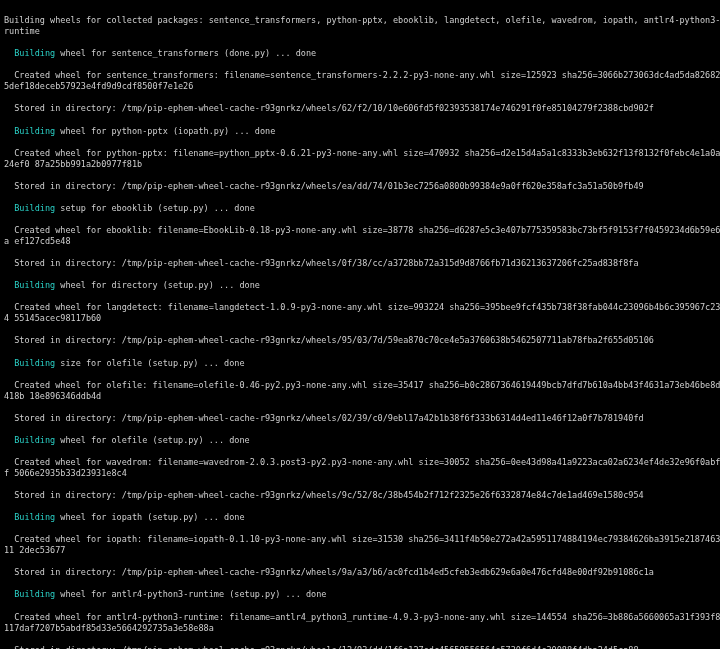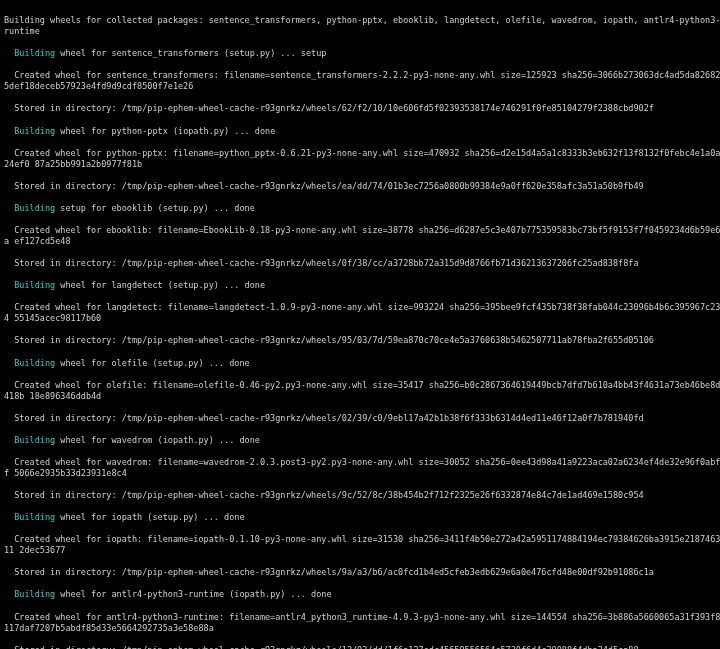--- a/index.html
+++ b/index.html
@@ -6,42 +6,42 @@
 #term{width:720px;padding:4px 4px 0 4px;white-space:pre-wrap;word-break:break-all}
 .ln{display:block}
 .white{color:#cfcfcf}
 .teal{color:#2ad1c7}
 </style>
 </head>
 <body>
 
 <div id="term">
 <span class="ln white">Building wheels for collected packages: sentence_transformers, python-pptx, ebooklib, langdetect, olefile, wavedrom, iopath, antlr4-python3-runtime</span>
-<span class="ln"><span class="teal">  Building</span><span class="white"> wheel for sentence_transformers (setup.py) ... setup</span></span>
+<span class="ln"><span class="teal">  Building</span><span class="white"> wheel for sentence_transformers (done.py) ... done</span></span>
 <span class="ln white">  Created wheel for sentence_transformers: filename=sentence_transformers-2.2.2-py3-none-any.whl size=125923 sha256=3066b273063dc4ad5da826825def18deceb57923e4fd9d9cdf8500f7e1e26</span>
 <span class="ln white">  Stored in directory: /tmp/pip-ephem-wheel-cache-r93gnrkz/wheels/62/f2/10/10e606fd5f02393538174e746291f0fe85104279f2388cbd902f</span>
 <span class="ln"><span class="teal">  Building</span><span class="white"> wheel for python-pptx (iopath.py) ... done</span></span>
 <span class="ln white">  Created wheel for python-pptx: filename=python_pptx-0.6.21-py3-none-any.whl size=470932 sha256=d2e15d4a5a1c8333b3eb632f13f8132f0febc4e1a0a24ef0 87a25bb991a2b0977f81b</span>
 <span class="ln white">  Stored in directory: /tmp/pip-ephem-wheel-cache-r93gnrkz/wheels/ea/dd/74/01b3ec7256a0800b99384e9a0ff620e358afc3a51a50b9fb49</span>
 <span class="ln"><span class="teal">  Building</span><span class="white"> setup for ebooklib (setup.py) ... done</span></span>
 <span class="ln white">  Created wheel for ebooklib: filename=EbookLib-0.18-py3-none-any.whl size=38778 sha256=d6287e5c3e407b775359583bc73bf5f9153f7f0459234d6b59e6a ef127cd5e48</span>
 <span class="ln white">  Stored in directory: /tmp/pip-ephem-wheel-cache-r93gnrkz/wheels/0f/38/cc/a3728bb72a315d9d8766fb71d36213637206fc25ad838f8fa</span>
-<span class="ln"><span class="teal">  Building</span><span class="white"> wheel for langdetect (setup.py) ... done</span></span>
+<span class="ln"><span class="teal">  Building</span><span class="white"> wheel for directory (setup.py) ... done</span></span>
 <span class="ln white">  Created wheel for langdetect: filename=langdetect-1.0.9-py3-none-any.whl size=993224 sha256=395bee9fcf435b738f38fab044c23096b4b6c395967c234 55145acec98117b60</span>
 <span class="ln white">  Stored in directory: /tmp/pip-ephem-wheel-cache-r93gnrkz/wheels/95/03/7d/59ea870c70ce4e5a3760638b5462507711ab78fba2f655d05106</span>
-<span class="ln"><span class="teal">  Building</span><span class="white"> wheel for olefile (setup.py) ... done</span></span>
+<span class="ln"><span class="teal">  Building</span><span class="white"> size for olefile (setup.py) ... done</span></span>
 <span class="ln white">  Created wheel for olefile: filename=olefile-0.46-py2.py3-none-any.whl size=35417 sha256=b0c2867364619449bcb7dfd7b610a4bb43f4631a73eb46be8d418b 18e896346ddb4d</span>
 <span class="ln white">  Stored in directory: /tmp/pip-ephem-wheel-cache-r93gnrkz/wheels/02/39/c0/9ebl17a42b1b38f6f333b6314d4ed11e46f12a0f7b781940fd</span>
-<span class="ln"><span class="teal">  Building</span><span class="white"> wheel for wavedrom (iopath.py) ... done</span></span>
+<span class="ln"><span class="teal">  Building</span><span class="white"> wheel for olefile (setup.py) ... done</span></span>
 <span class="ln white">  Created wheel for wavedrom: filename=wavedrom-2.0.3.post3-py2.py3-none-any.whl size=30052 sha256=0ee43d98a41a9223aca02a6234ef4de32e96f0abff 5066e2935b33d23931e8c4</span>
 <span class="ln white">  Stored in directory: /tmp/pip-ephem-wheel-cache-r93gnrkz/wheels/9c/52/8c/38b454b2f712f2325e26f6332874e84c7de1ad469e1580c954</span>
 <span class="ln"><span class="teal">  Building</span><span class="white"> wheel for iopath (setup.py) ... done</span></span>
 <span class="ln white">  Created wheel for iopath: filename=iopath-0.1.10-py3-none-any.whl size=31530 sha256=3411f4b50e272a42a5951174884194ec79384626ba3915e218746311 2dec53677</span>
 <span class="ln white">  Stored in directory: /tmp/pip-ephem-wheel-cache-r93gnrkz/wheels/9a/a3/b6/ac0fcd1b4ed5cfeb3edb629e6a0e476cfd48e00df92b91086c1a</span>
-<span class="ln"><span class="teal">  Building</span><span class="white"> wheel for antlr4-python3-runtime (iopath.py) ... done</span></span>
+<span class="ln"><span class="teal">  Building</span><span class="white"> wheel for antlr4-python3-runtime (setup.py) ... done</span></span>
 <span class="ln white">  Created wheel for antlr4-python3-runtime: filename=antlr4_python3_runtime-4.9.3-py3-none-any.whl size=144554 sha256=3b886a5660065a31f393f8117daf7207b5abdf85d33e5664292735a3e58e88a</span>
 <span class="ln white">  Stored in directory: /tmp/pip-ephem-wheel-cache-r93gnrkz/wheels/12/93/dd/1f6a127edc45659556564c5730f6d4c30088f4dba24d5ca88</span>
 
 
 
 
 
 
 </div>
 

